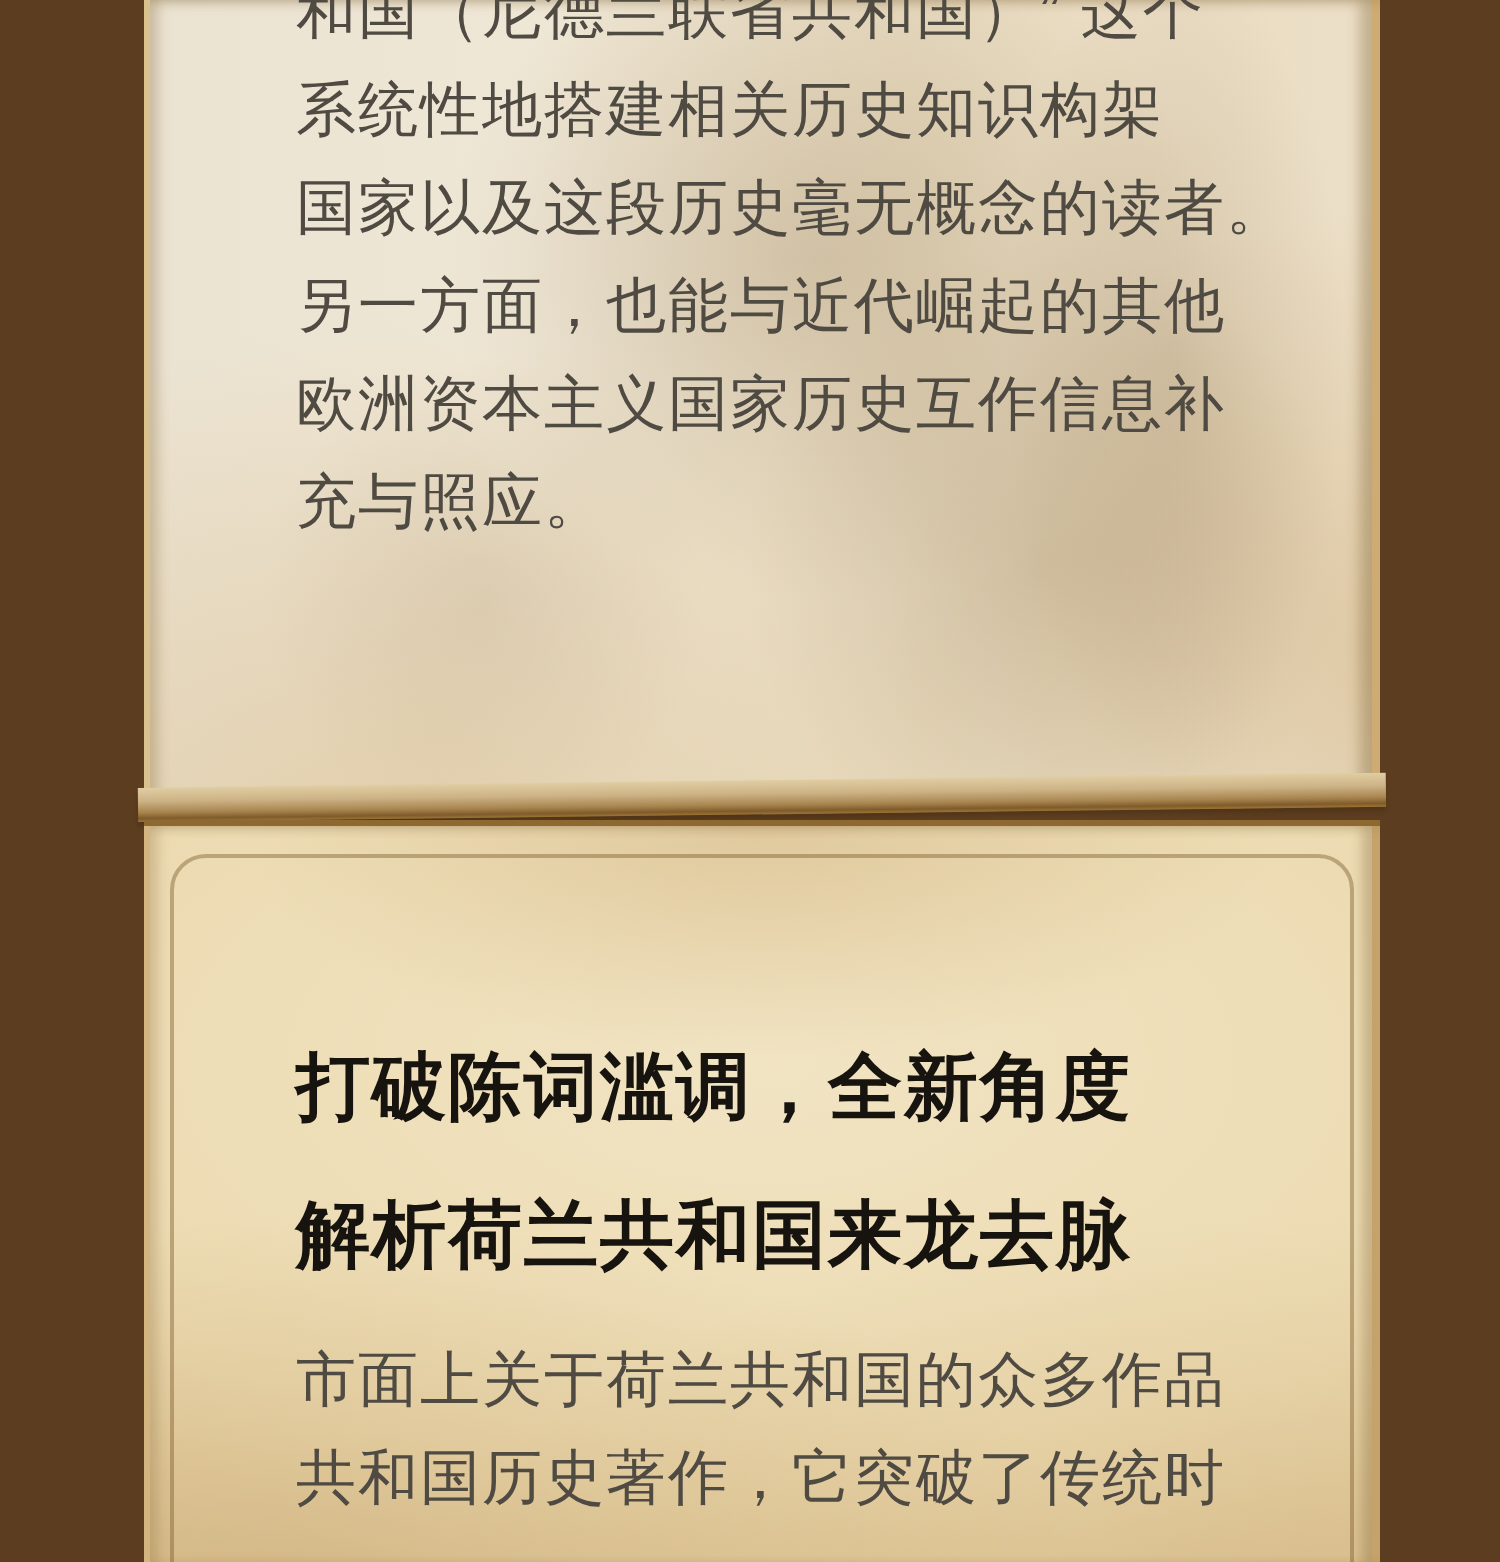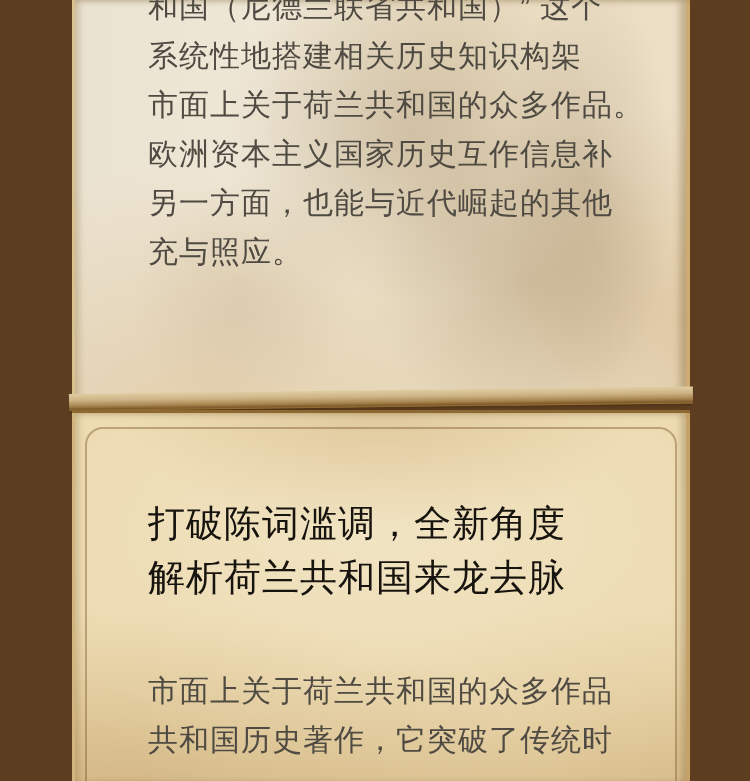--- a/index.html
+++ b/index.html
@@ -66,42 +66,42 @@
       inset -4px 0 0 #c5a269,
       inset -9px 0 6px rgba(115,85,38,.30);
   }
   .inner-frame{
     position:absolute;left:13px;right:13px;top:14px;height:1200px;
     border:2px solid rgba(128,95,48,.45);
     border-radius:18px;
   }
   .heading{position:absolute;left:76px;top:84px;}
   .heading-line{
-    font-size:37px;line-height:54px;font-weight:normal;
-    letter-spacing:1px;color:#17130e;white-space:nowrap;
+    font-size:37px;line-height:54px;font-weight:bold;
+    letter-spacing:1px;color:#17130e;white-space:nowrap;margin-top:20px;
   }
   .panel-bottom .para{top:253px;}
 </style>
 </head>
 <body>
 
 <div class="stage">
   <div class="sheet">
 
     <section class="panel-top">
       <div class="ghost g1"></div>
       <div class="ghost g2"></div>
       <div class="ghost g3"></div>
       <div class="ghost g4"></div>
       <div class="para">
         <div class="body-line">和国（尼德兰联省共和国）” 这个</div>
         <div class="body-line">系统性地搭建相关历史知识构架</div>
-        <div class="body-line">市面上关于荷兰共和国的众多作品。</div>
+        <div class="body-line">国家以及这段历史毫无概念的读者。</div>
+        <div class="body-line">另一方面，也能与近代崛起的其他</div>
         <div class="body-line">欧洲资本主义国家历史互作信息补</div>
-        <div class="body-line">另一方面，也能与近代崛起的其他</div>
         <div class="body-line">充与照应。</div>
       </div>
     </section>
 
     <div class="page-edge"></div>
 
     <section class="panel-bottom">
       <div class="inner-frame"></div>
       <div class="heading">
         <div class="heading-line">打破陈词滥调，全新角度</div>

